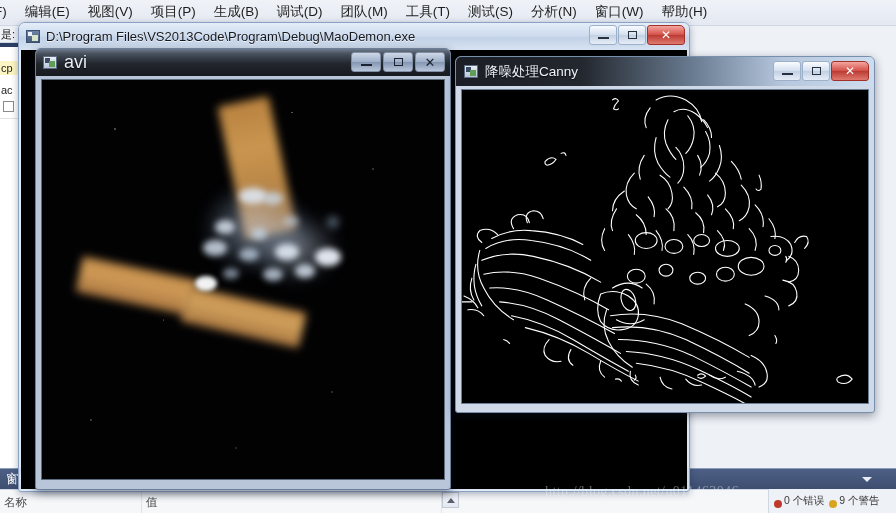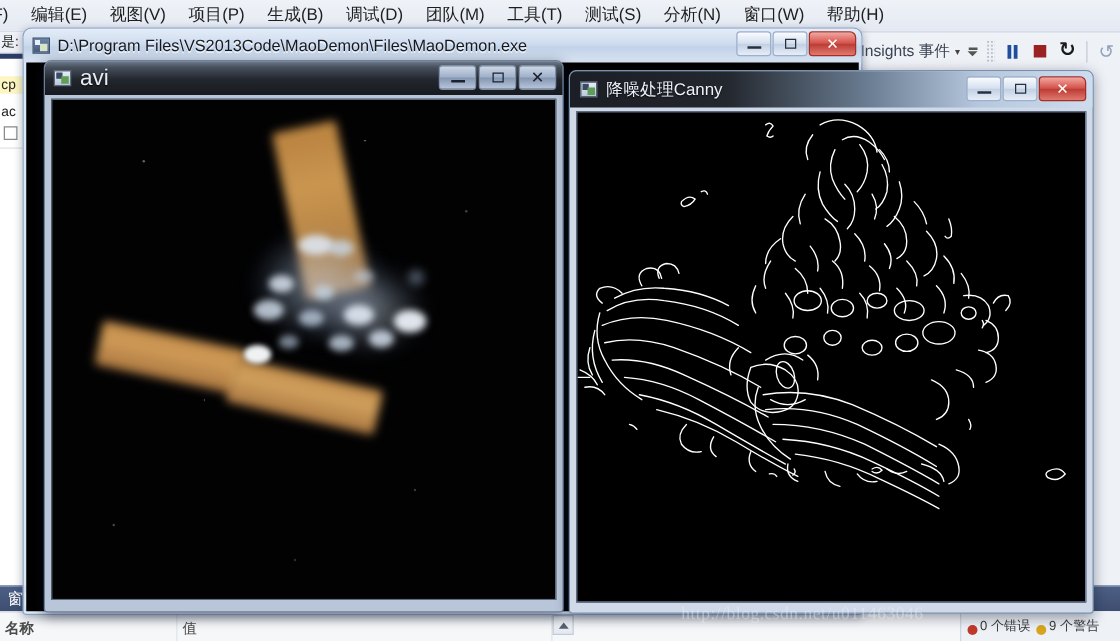--- a/index.html
+++ b/index.html
@@ -83,21 +83,21 @@
     width:0;height:0;border-left:5px solid transparent;border-right:5px solid transparent;
     border-top:5px solid #e8edf6; margin-right: 18px;
   }
   .vs-watch-panel {
     position:absolute; left:0; right:0; bottom:0; height:24px;
     background:#f6f7f9; border-top:1px solid #cfd6e4;
     display:flex; align-items:flex-start;
   }
   .watch-col { font-size:11.5px; color:#4a4a4a; padding: 5px 6px 0 4px;
      border-right:1px solid #dfe3ea; height:24px; white-space:nowrap; overflow:hidden;}
-  .wc1 { width: 142px; font-weight: bold; }
+  .wc1 { width: 142px; }
   .wc2 { width: 300px; }
   .wc3 { width: 130px; }
   .watch-scroll-up {
     width:17px; height:16px; margin-top:2px;
     background:linear-gradient(#fbfcfe,#e3e8f0); border:1px solid #c3cad6;
     display:flex;align-items:center;justify-content:center;
   }
   .watch-scroll-up .tri {
     width:0;height:0;border-left:4px solid transparent;border-right:4px solid transparent;
     border-bottom:5px solid #5a6171;
@@ -179,21 +179,21 @@
   .avi-btn .dash{display:block;width:11px;height:2px;background:#1b2230;margin-top:6px;}
   .avi-btn .sq{display:block;width:9px;height:8px;border:1.8px solid #1b2230;}
   .avi-canvas {
     position:absolute; left:5px; top:30px; right:5px; bottom:9px;
     background:#000; border:1px solid #5d6b80;
     overflow:hidden;
   }
 
   
   .canny-win {
-    position:absolute; left:455px; top:56px; width:420px; height:435px;
+    position:absolute; left:455px; top:56px; width:420px; height:357px;
     background: #cfd9e8;
     border: 1px solid #7890ad;
     border-radius: 6px 6px 3px 3px;
     box-shadow: 0 3px 10px rgba(10,20,40,0.4);
   }
   .canny-title {
     height: 29px; border-radius:5px 5px 0 0; position:relative;
     background: linear-gradient(90deg,#1b1e24 0%, #23272e 30%, #6d8096 58%, #b6c7dd 78%, #cddcee 100%);
     display:flex; align-items:center; padding-left:8px;
   }
@@ -237,45 +237,20 @@
       <div class="vs-menu-item">生成(B)</div>
       <div class="vs-menu-item">调试(D)</div>
       <div class="vs-menu-item">团队(M)</div>
       <div class="vs-menu-item">工具(T)</div>
       <div class="vs-menu-item">测试(S)</div>
       <div class="vs-menu-item">分析(N)</div>
       <div class="vs-menu-item">窗口(W)</div>
       <div class="vs-menu-item">帮助(H)</div>
     </div>
 
-    <div class="vs-toolbar-right">
-      <span class="insights-label">Insights 事件</span>
-      <span class="tb-caret">▾</span>
-      <span class="tb-overflow">
-        <span></span>
-          <span class="tri"></span>
-      </span>
-      <span class="tb-grip"></span>
-      <span class="tb-btn">
-        <span class="ic-pause">
-            <i></i>
-            <i></i>
-          </span>
-      </span>
-      <span class="tb-btn">
-        <span class="ic-stop"></span>
-      </span>
-      <span class="tb-btn">
-        <span class="ic-restart">↻</span>
-      </span>
-      <span class="tb-sep"></span>
-      <span class="tb-btn">
-        <span class="ic-faded">↺</span>
-      </span>
-    </div>
 
     <div class="vs-left-strip">
       <div class="strip-row strip-hdr">是:</div>
       <div class="strip-sel"></div>
       <div style="height:14px"></div>
       <div class="strip-row strip-yellow">cp</div>
       <div style="height:8px"></div>
       <div class="strip-row">ac</div>
       <div class="strip-box"></div>
       <div class="strip-line"></div>
@@ -305,21 +280,21 @@
       <span class="panel-chip">
         <span class="dot warn"></span>
         <span>9 个警告</span>
       </span>
     </div>
   </div>
 
   <div class="console-win">
     <div class="console-title">
       <span class="console-ico"></span>
-      <span class="console-title-text">D:\Program Files\VS2013Code\MaoDemon\Files\MaoDemon.exe</span>
+      <span class="console-title-text">D:\Program Files\VS2013Code\Program\Debug\MaoDemon.exe</span>
       <span class="win-btns">
         <span class="wbtn">
             <i class="dash"></i>
           </span>
         <span class="wbtn">
             <i class="sq"></i>
           </span>
         <span class="wbtn close-red">✕</span>
       </span>
     </div>

